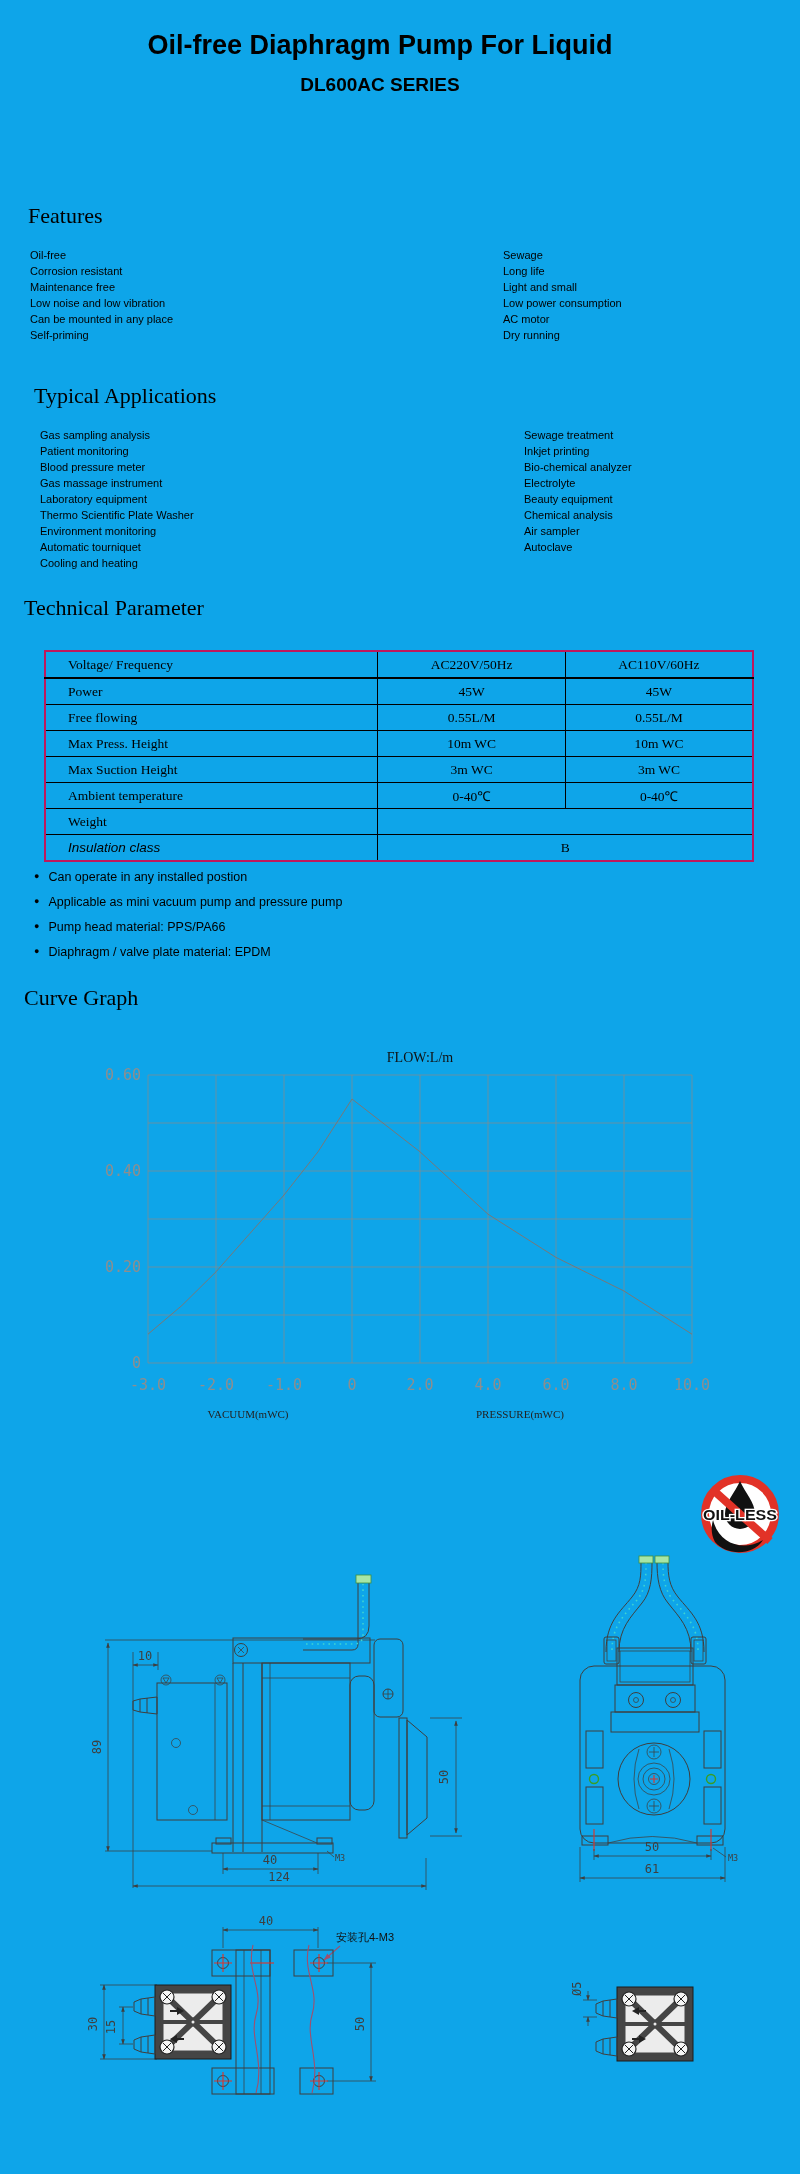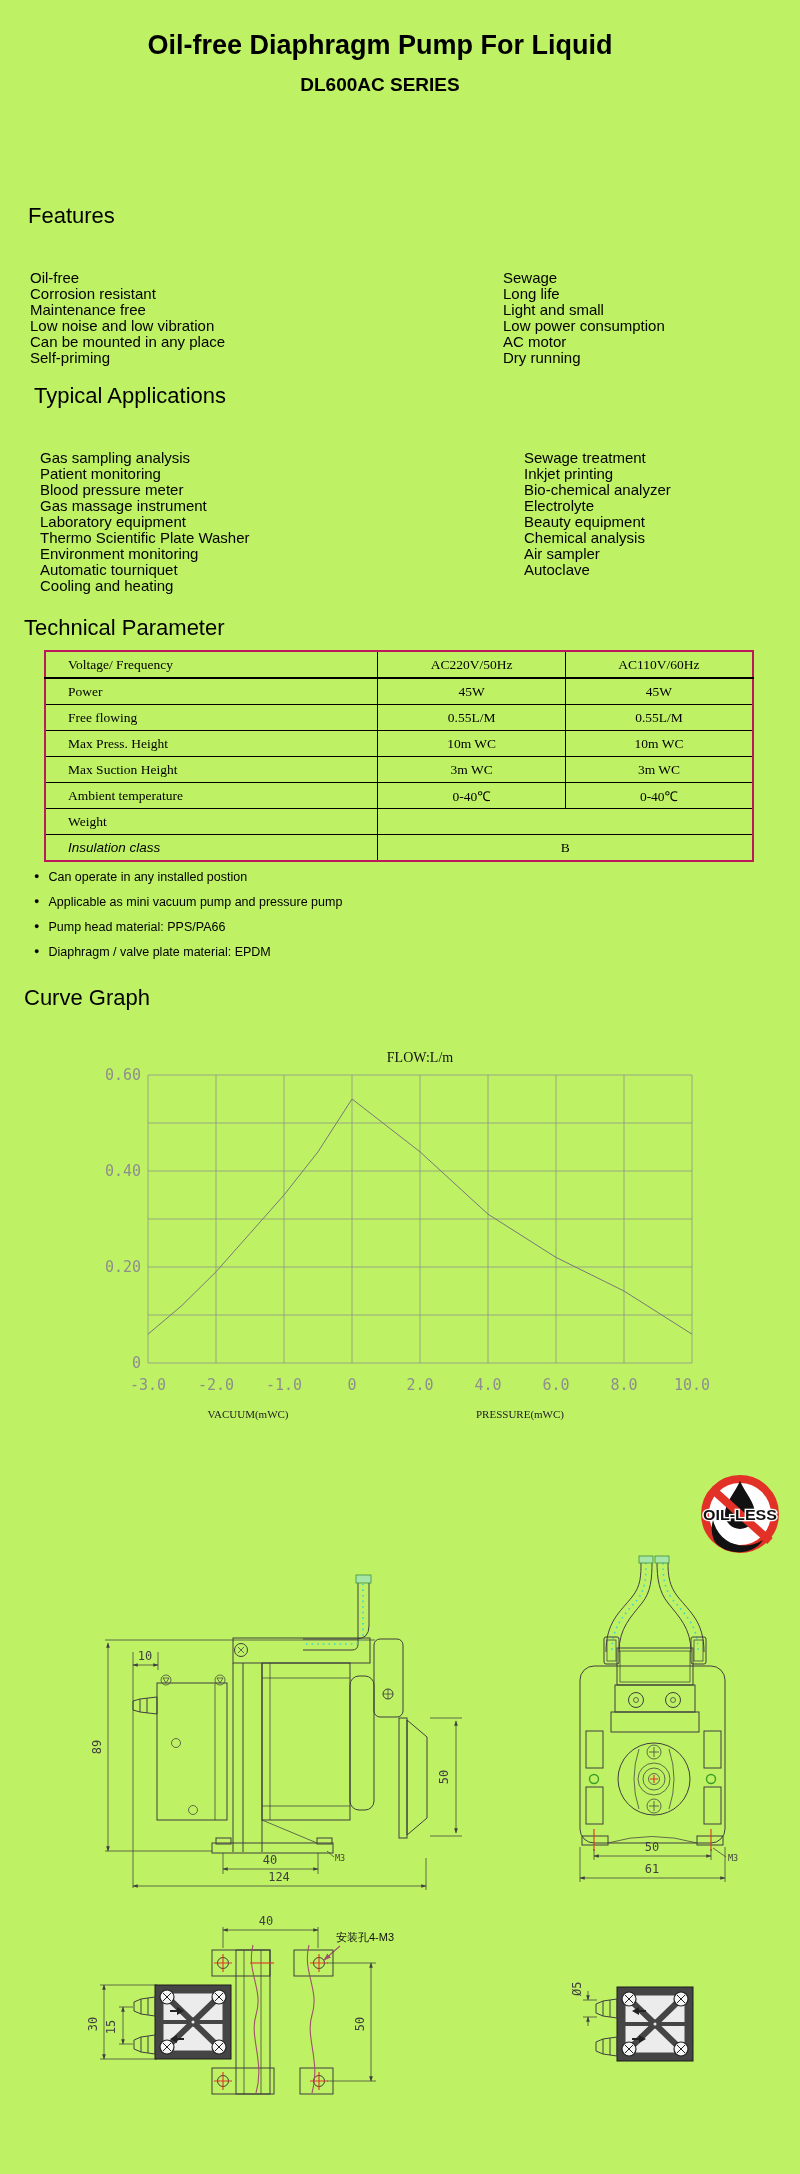--- a/index.html
+++ b/index.html
@@ -1,22 +1,22 @@
 <!DOCTYPE html>
 <html><head>
 <meta charset="utf-8">
 <style>
   html,body{margin:0;padding:0;background:#fff;}
-  .page{position:relative;width:800px;height:2174px;background:#bef264;color:#000;
+  .page{position:relative;width:800px;height:2174px;background:#0ea5e9;color:#000;
         font-family:"Liberation Sans",sans-serif;overflow:hidden;}
   .abs{position:absolute;}
   .title{width:760px;left:0;top:30px;text-align:center;font-weight:bold;font-size:27px;}
   .subtitle{width:760px;left:0;top:74px;text-align:center;font-weight:bold;font-size:19px;}
-  .sec-h{font-size:22px;color:#000;}
-  .list{font-size:15px;line-height:16px;margin-top:23px;}
+  .sec-h{font-size:22px;color:#000;font-family:Liberation Serif, serif;}
+  .list{font-size:11px;line-height:16px;}
   .list div{height:16px;white-space:nowrap;}
   table.params{border-collapse:collapse;width:710px;font-family:"Liberation Serif",serif;font-size:13.5px;}
   table.params td{border:1px solid #000;height:25px;padding:0;text-align:center;}
   table.params td.pname{text-align:left;padding-left:22px;}
   table.params tr.hdr td{border-bottom-width:2px;}
   table.params{border:2px solid #be185d;}
   td.sansfont{font-family:"Liberation Sans",sans-serif;font-style:italic;}
   .bullets{font-size:12.5px;}
   .bullet-line{position:absolute;left:34px;white-space:nowrap;}
   .bullet-line .dot{font-size:9px;vertical-align:2px;margin-right:9px;}
@@ -78,21 +78,21 @@
     <div>Sewage treatment</div>
     <div>Inkjet printing</div>
     <div>Bio-chemical analyzer</div>
     <div>Electrolyte</div>
     <div>Beauty equipment</div>
     <div>Chemical analysis</div>
     <div>Air sampler</div>
     <div>Autoclave</div>
   </div>
 
-  <div class="abs sec-h" style="left:24px;top:595px;margin-top:20px;">Technical Parameter</div>
+  <div class="abs sec-h" style="left:24px;top:595px;">Technical Parameter</div>
   <table class="params abs" style="left:44px;top:650px;">
     <colgroup>
         <col style="width:334px">
         <col style="width:188px">
         <col style="width:188px">
       </colgroup>
     <tbody>
         <tr class="hdr">
       <td class="pname">Voltage/ Frequency</td>
       <td>AC220V/50Hz</td>

